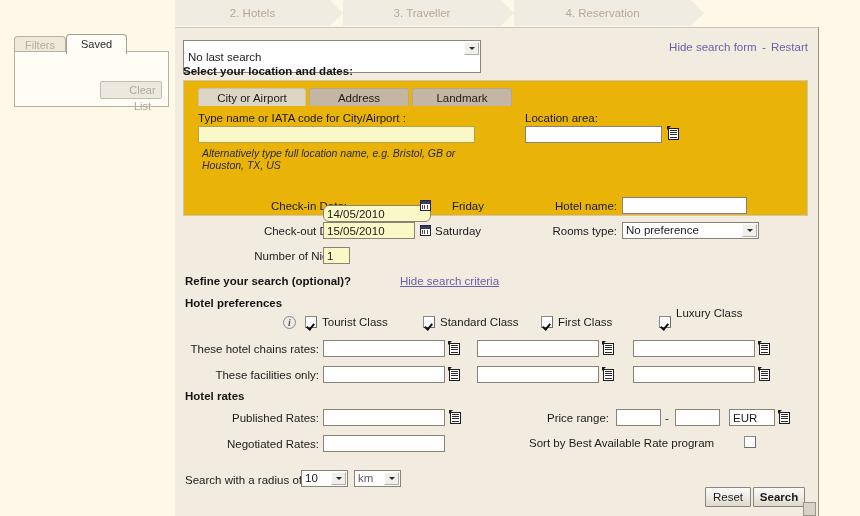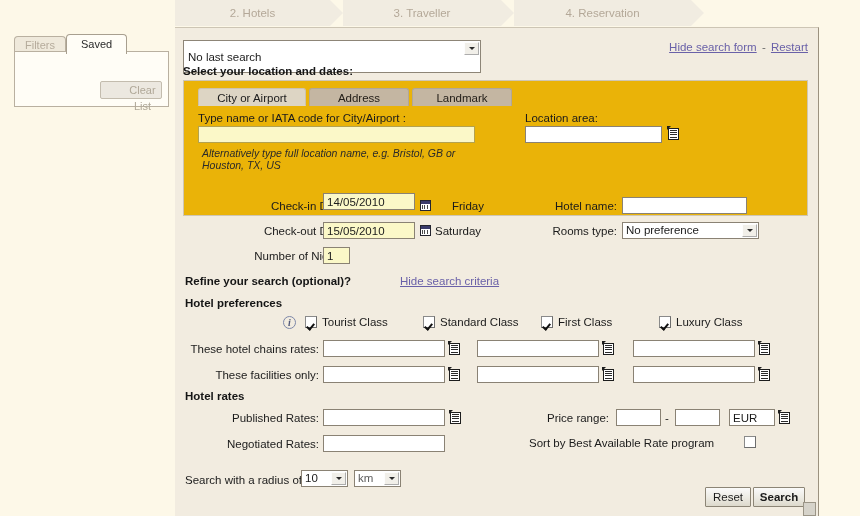--- a/index.html
+++ b/index.html
@@ -114,21 +114,21 @@
     width:0;height:0;
     border-left:3px solid transparent;
     border-right:3px solid transparent;
     border-top:3px solid #2b2b2b;
     display:block;
   }
   #toplinks {
     position:absolute; right:10px; top:13px;
     font-size:11.5px; color:#5b5b9b;
   }
-  #toplinks a { color:#6a61a8; text-decoration:underline; cursor:pointer; }
+  #toplinks a { color:#6a61a8; cursor:pointer; }
   #toplinks .sep { color:#6a6a6a; text-decoration:none; margin:0 2px; }
 
   .section-title {
     position:absolute; font-weight:bold; font-size:11.5px; color:#151515;
   }
 
   
   #locpanel {
     position:absolute; left:8px; top:52px; width:625px; height:136px;
     background:#eab308;
@@ -329,21 +329,21 @@
 
     <div class="lbl" style="position:absolute; left:341px; top:31px;">Location area:</div>
     <input class="txtfield" style="position: absolute; left: 341px; top: 45px; width: 137px;" value="">
     <span class="picker" style="position:absolute; left:483px; top:45px;">
       <span class="sheet"></span>
         <span class="tri"></span>
     </span>
   </div>
 
   <div class="lbl" style="position:absolute; left:72px; top:172px; width:100px; text-align:right;">Check-in Date:</div>
-  <input class="txtfield yellow" style="position: absolute; left: 148px; top: 165px; width: 92px;" value="14/05/2010">
+  <input class="txtfield yellow" style="position: absolute; left: 148px; top: 177px; width: 108px; border-radius: 6px;" value="14/05/2010">
   <span class="calicon" style="position:absolute; left:245px; top:172px;"></span>
   <div class="lbl" style="position:absolute; left:277px; top:172px;">Friday</div>
 
   <div class="lbl" style="position:absolute; left:62px; top:197px; width:110px; text-align:right;">Check-out Date:</div>
   <input class="txtfield yellow" style="position: absolute; left: 148px; top: 194px; width: 92px;" value="15/05/2010">
   <span class="calicon" style="position:absolute; left:245px; top:197px;"></span>
   <div class="lbl" style="position:absolute; left:260px; top:197px;">Saturday</div>
 
   <div class="lbl" style="position:absolute; left:52px; top:222px; width:120px; text-align:right;">Number of Nights:</div>
   <input class="txtfield yellow" style="position: absolute; left: 148px; top: 219px; width: 27px;" value="1">
@@ -369,21 +369,21 @@
   <span class="cb checked" style="position:absolute; left:130px; top:288px;"></span>
   <div class="lbl" style="position:absolute; left:147px; top:288px;">Tourist Class</div>
 
   <span class="cb checked" style="position:absolute; left:248px; top:288px;"></span>
   <div class="lbl" style="position:absolute; left:265px; top:288px;">Standard Class</div>
 
   <span class="cb checked" style="position:absolute; left:366px; top:288px;"></span>
   <div class="lbl" style="position:absolute; left:383px; top:288px;">First Class</div>
 
   <span class="cb checked" style="position:absolute; left:484px; top:288px;"></span>
-  <div class="lbl" style="position:absolute; left:501px; top:288px;">Luxury Class</div>
+  <div class="lbl" style="position:absolute; left:501px; top:279px;">Luxury Class</div>
 
   <div class="lbl" style="position:absolute; left:12px; top:315px; width:132px; text-align:right;">These hotel chains rates:</div>
   <input class="txtfield" style="position: absolute; left: 148px; top: 312px; width: 122px;" value="">
   <span class="picker" style="position:absolute; left:273px; top:313px;">
       <span class="sheet"></span>
       <span class="tri"></span>
     </span>
   <input class="txtfield" style="position: absolute; left: 302px; top: 312px; width: 122px;" value="">
   <span class="picker" style="position:absolute; left:427px; top:313px;">
       <span class="sheet"></span>

